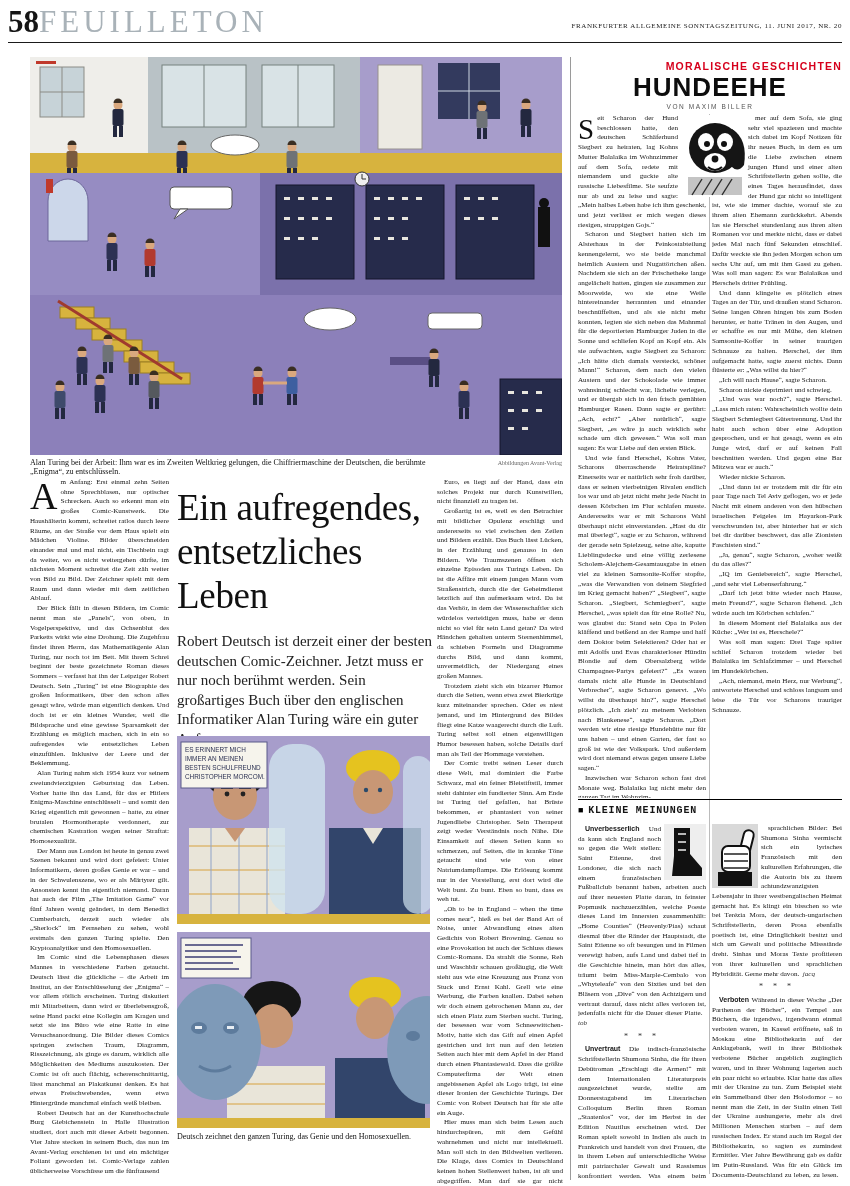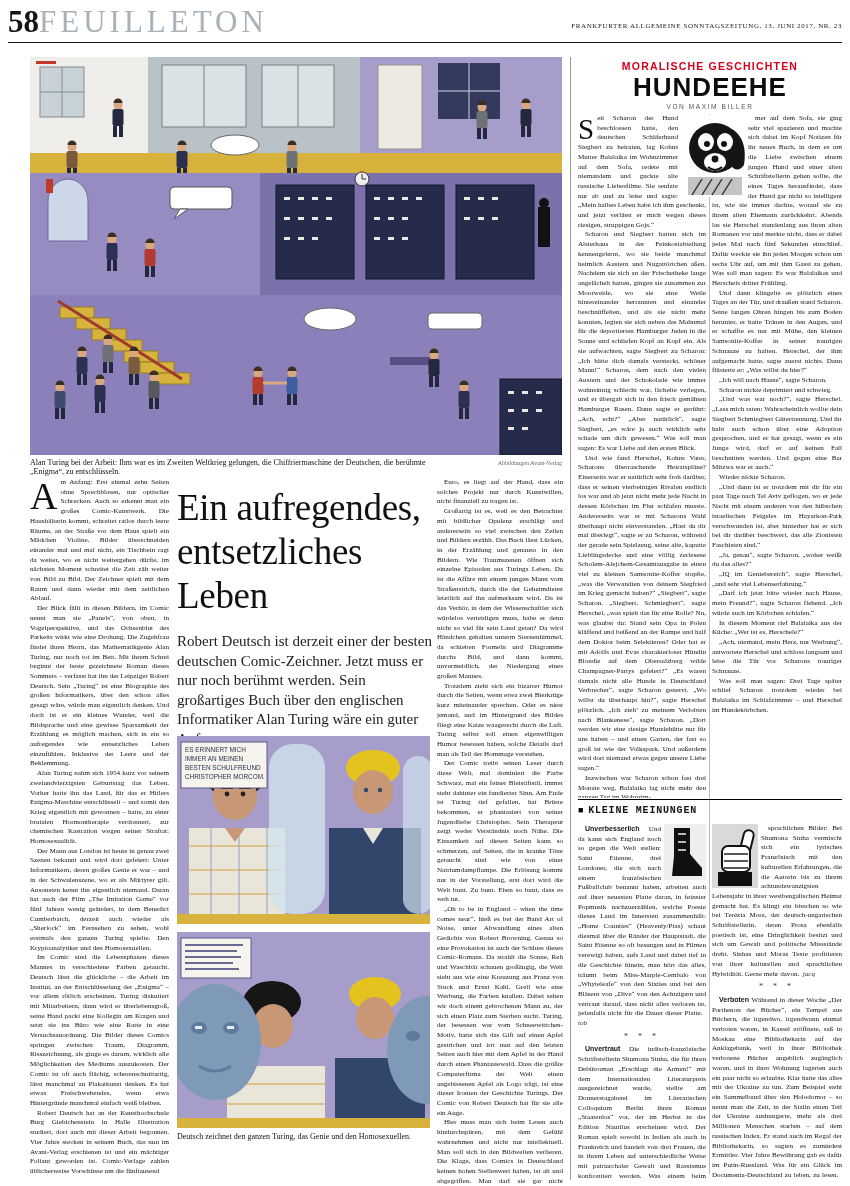--- a/index.html
+++ b/index.html
@@ -17,21 +17,21 @@
   .bodytext p{margin:0;text-indent:7px}
   .bodytext p.nofirst, .bodytext > p:first-child{text-indent:0}
   .dropcap{float:left;font-size:38px;line-height:31px;padding:3px 3px 0 0;color:#111}
   .dropcap.small{font-size:29px;line-height:24px}
   .headline{font-size:37px;line-height:44px;color:#111;letter-spacing:-.3px}
   .standfirst{font-size:15px;line-height:19.5px;color:#222}
   .caption{font-size:8px;color:#111}
   .credit{font-size:6px;color:#666;text-align:right}
   
   .kicker{font-family:"Liberation Sans",sans-serif;font-weight:bold;font-size:10.5px;
-          color:#d6001c;text-align:center;letter-spacing:1.2px}
+          color:#d6001c;text-align:right;letter-spacing:1.2px}
   .coltitle{font-family:"Liberation Sans",sans-serif;font-weight:bold;font-size:26px;
             text-align:center;letter-spacing:1px;color:#0d0d0d}
   .byline{font-family:"Liberation Sans",sans-serif;font-size:6.5px;color:#555;
           text-align:center;letter-spacing:1.6px}
   .spacer-r{float:right;width:28px;height:84px}
   .spacer-l{float:left;width:36px;height:84px}
   .km-head{font-family:Liberation Mono, monospace;font-weight:bold;font-size:10px;letter-spacing:.8px}
   .km-bullet{color:#000;margin-right:4px;font-size:9px}
   .km-lead{font-family:"Liberation Sans",sans-serif;font-weight:bold;font-size:7px}
   .sig{font-style:italic;color:#333}
@@ -39,21 +39,21 @@
   .img-wrap{line-height:0}
   .float-r{float:right;margin:0 0 2px 3px}
   .float-l{float:left;margin:0 3px 2px 0}
 </style>
 </head>
 <body>
 
 <div class="abs" style="left:8px;top:4px">
   <span class="hdr-num">58</span><span class="hdr-section">FEUILLETON</span>
 </div>
-<div class="abs hdr-right" style="right:8px;top:22px">FRANKFURTER ALLGEMEINE SONNTAGSZEITUNG, 13. JUNI 2017, NR. 23</div>
+<div class="abs hdr-right" style="right:8px;top:22px">FRANKFURTER ALLGEMEINE SONNTAGSZEITUNG, 11. JUNI 2017, NR. 20</div>
 <div class="abs hrule" style="left:8px;right:8px;top:42px"></div>
 
 <div class="abs vrule" style="left:570px;top:57px;height:1123px"></div>
 <div class="abs vrule" style="left:709px;top:114px;height:1060px;background:#bbb"></div>
 
 <div class="abs img-wrap" style="left:30px;top:57px">
 <svg width="532" height="398" viewBox="0 0 532 398">
   <defs>
     <g id="man">
       <ellipse cx="0" cy="-14" rx="4.5" ry="5" fill="#d9a87e"></ellipse>
@@ -325,22 +325,22 @@
       <p>Und dann klingelte es plötzlich eines Tages an der Tür, und draußen stand Scharon. Seine langen Ohren hingen bis zum Boden herunter, er hatte Tränen in den Augen, und er schaffte es nur mit Mühe, den kleinen Samsonite-Koffer in seiner traurigen Schnauze zu halten. Herschel, der ihm aufgemacht hatte, sagte zuerst nichts. Dann flüsterte er: „Was willst du hier?“</p>
       <p>„Ich will nach Hause“, sagte Scharon.</p>
       <p>Scharon nickte deprimiert und schwieg.</p>
       <p>„Und was war noch?“, sagte Herschel. „Lass mich raten: Wahrscheinlich wollte dein Siegbert Schmiegbert Gütertrennung. Und ihr habt auch schon über eine Adoption gesprochen, und er hat gesagt, wenn es ein Junge wird, darf er auf keinen Fall beschnitten werden. Und gegen eine Bar Mitzwa war er auch.“</p>
       <p>Wieder nickte Scharon.</p>
       <p>„Und dann ist er trotzdem mit dir für ein paar Tage nach Tel Aviv geflogen, wo er jede Nacht mit einem anderen von den hübschen israelischen Feigeles im Hayarkon-Park verschwunden ist, aber hinterher hat er sich bei dir darüber beschwert, das alle Zionisten Faschisten sind.“</p>
       <p>„Ja, genau“, sagte Scharon, „woher weißt du das alles?“</p>
       <p>„IQ im Geniebereich“, sagte Herschel, „und sehr viel Lebenserfahrung.“</p>
       <p>„Darf ich jetzt bitte wieder nach Hause, mein Freund?“, sagte Scharon flehend. „Ich würde auch im Körbchen schlafen.“</p>
       <p>In diesem Moment rief Balalaika aus der Küche: „Wer ist es, Herschele?“</p>
+      <p>Was soll man sagen: Drei Tage später schlief Scharon trotzdem wieder bei Balalaika im Schlafzimmer – und Herschel im Hundekörbchen.</p>
       <p>„Ach, niemand, mein Herz, nur Werbung“, antwortete Herschel und schloss langsam und leise die Tür vor Scharons trauriger Schnauze.</p>
-      <p>Was soll man sagen: Drei Tage später schlief Scharon trotzdem wieder bei Balalaika im Schlafzimmer – und Herschel im Hundekörbchen.</p>
     </div>
 </div>
 
 <div class="abs hrule" style="left:578px;width:264px;top:799px;background:#000"></div>
 <div class="abs km-head" style="left:578px;top:805px;width:264px">
   <span class="km-bullet">■</span><span>KLEINE MEINUNGEN</span>
 </div>
 
 <div class="abs bodytext" style="left:578px;top:824px;width:128px;height:356px">
   <div class="float-r img-wrap">

